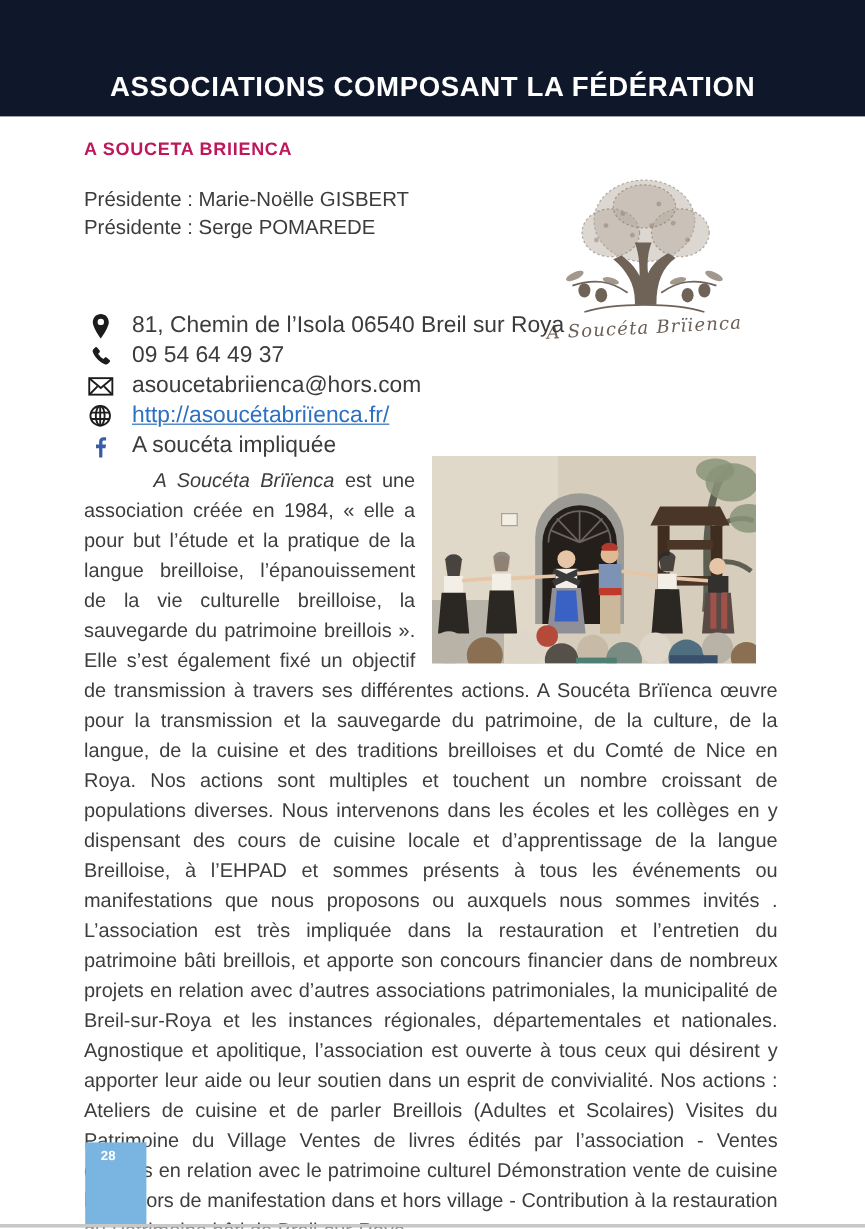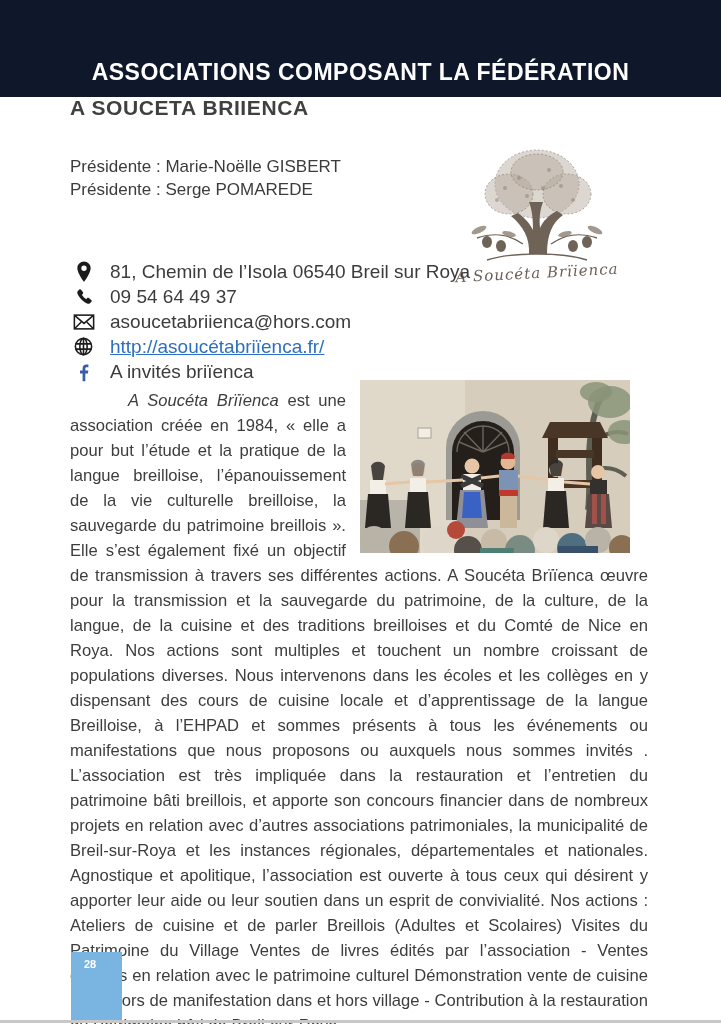--- a/index.html
+++ b/index.html
@@ -11,22 +11,22 @@
   .header-band{
     position:absolute;left:0;top:0;width:721px;height:97px;background:#0f172a;
     display:flex;align-items:flex-end;justify-content:center;
   }
   .header-title{
     color:#ffffff;font-weight:bold;font-size:23px;letter-spacing:.5px;
     padding-bottom:11px;white-space:nowrap;
   }
   
   .section-title{
-    position:absolute;left:70px;top:96px;font-size:21px;font-weight:bold;
-    color:#404040;letter-spacing:.6px;
+    position:absolute;left:70px;top:116px;font-size:15px;font-weight:bold;
+    color:#be185d;letter-spacing:.6px;
   }
   
   .officers{position:absolute;left:70px;top:156px;font-size:17px;line-height:22.5px;color:#3c3c3c;}
   
   .logo{position:absolute;left:452px;top:142px;width:170px;text-align:center;}
   .logo svg{display:block;margin:0 auto;}
   .logo-caption{
     font-family:"DejaVu Serif","Liberation Serif",serif;font-style:italic;
     font-size:15px;color:#6b5e55;transform:rotate(-3deg);margin-top:-6px;letter-spacing:1px;
   }
@@ -148,21 +148,21 @@
         </svg>
       </span>
       <span class="contact-link">http://asoucétabriïenca.fr/</span>
     </div>
     <div class="contact-row">
       <span class="contact-icon">
         <svg width="20" height="22" viewBox="0 0 24 24">
             <path fill="#3b5da8" d="M13.6 23v-9.2h3.1l.5-3.6h-3.6V7.9c0-1 .3-1.7 1.8-1.7h1.9V3c-.3 0-1.4-.1-2.6-.1-2.6 0-4.4 1.6-4.4 4.6v2.7H7.2v3.6h3.1V23z"></path>
           </svg>
       </span>
-      <span>A invités briïenca</span>
+      <span>A soucéta impliquée</span>
     </div>
   </div>
 
   <div class="article">
     <div class="photo">
       <svg width="270" height="173" viewBox="0 0 270 173">
 
         <rect x="0" y="0" width="270" height="173" fill="#d6cdbc"></rect>
         <rect x="0" y="0" width="105" height="173" fill="#e0d8c8"></rect>
         <rect x="0" y="120" width="60" height="53" fill="#b9b4a9"></rect>

